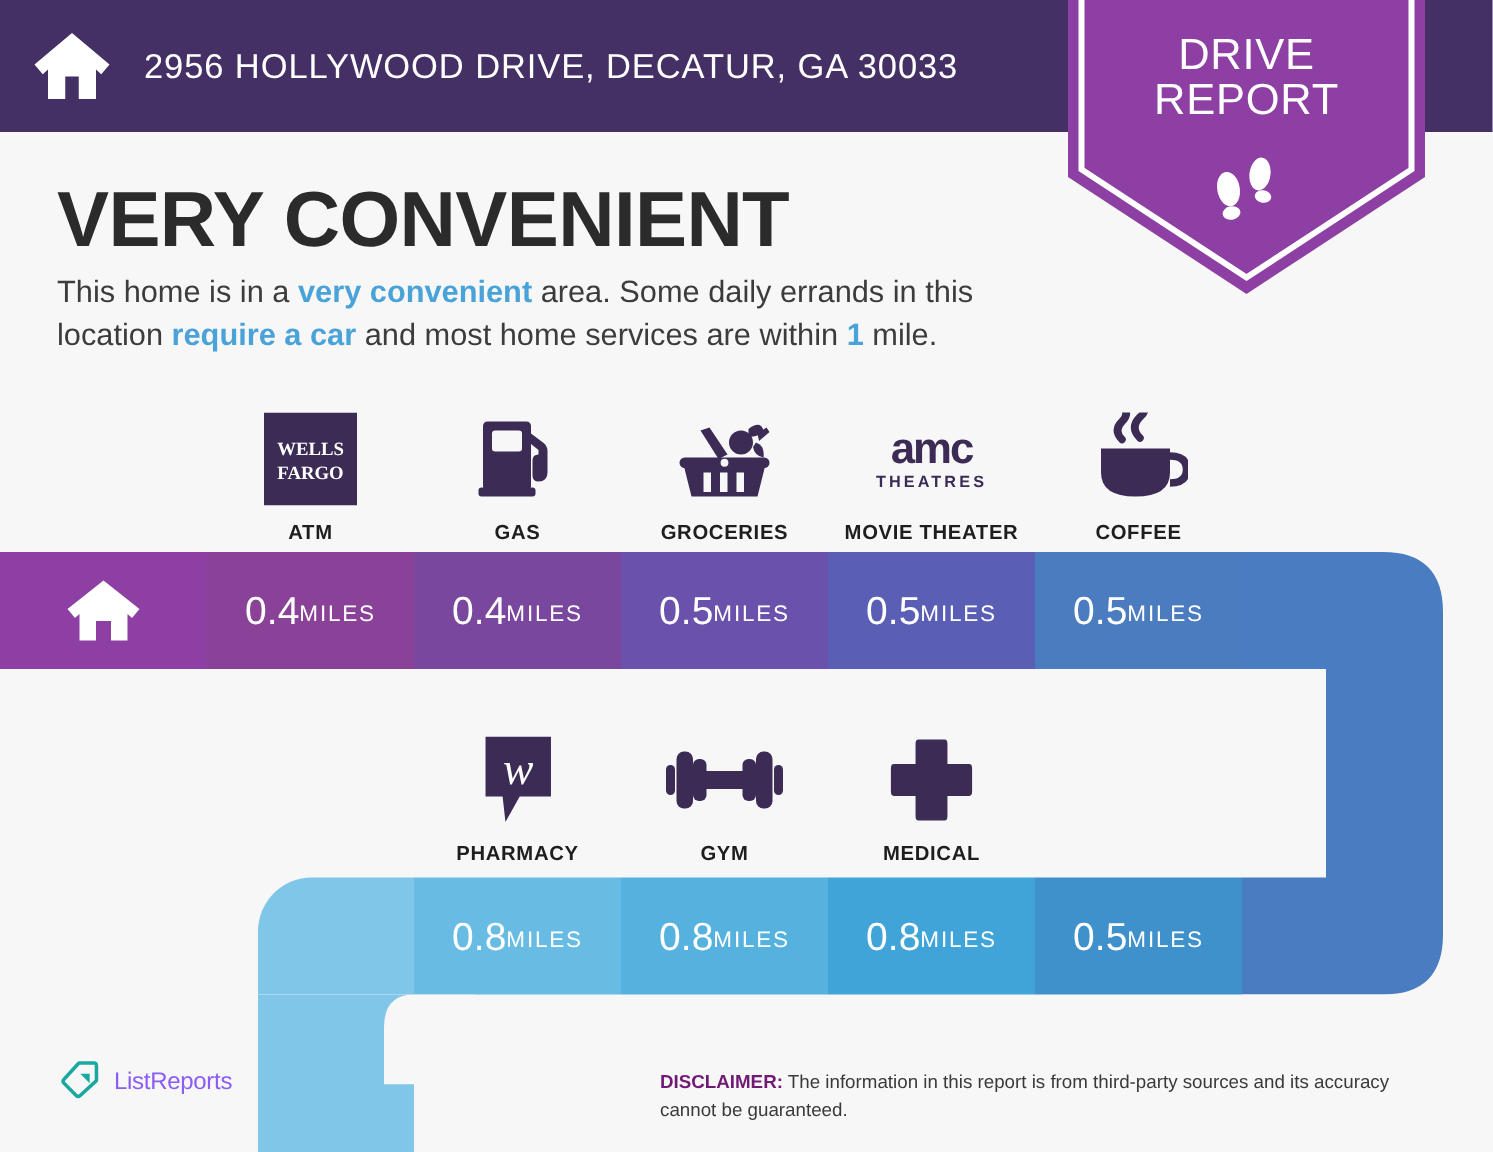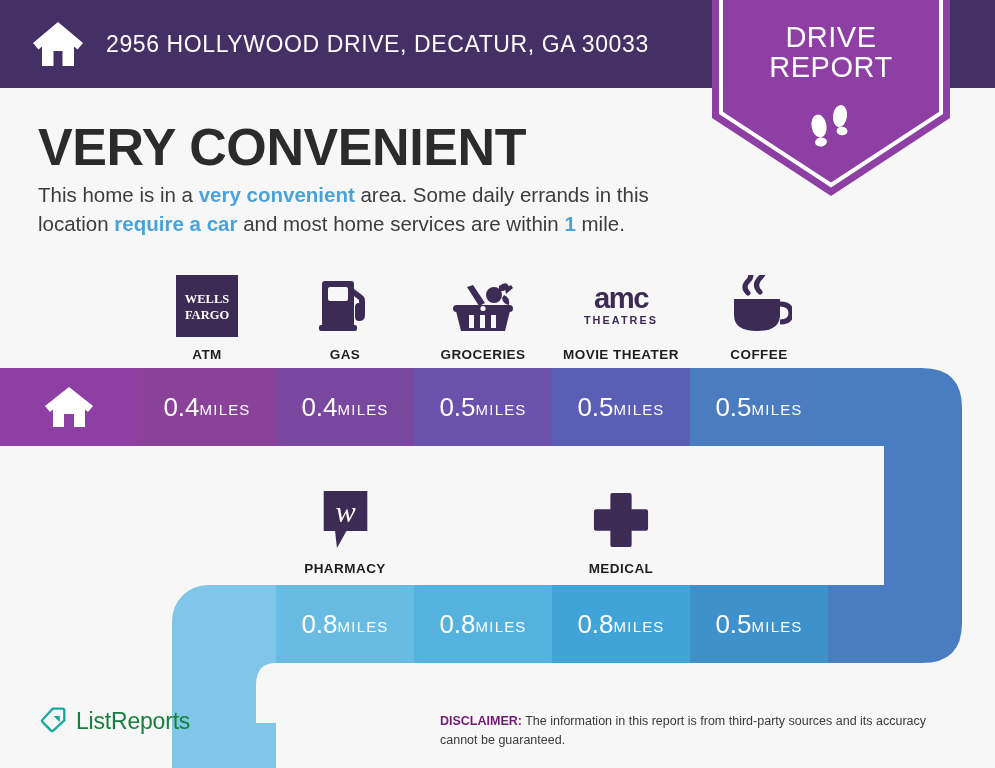--- a/index.html
+++ b/index.html
@@ -9,21 +9,21 @@
     background:#f7f7f8;
     position:relative;
     overflow:hidden;
   }
 
   
   .header {
     position:absolute; left:0; top:0; width:995px; height:88px;
     background:#453066;
   }
-  .header-inner { display:flex; align-items:center; height:88px; padding-left:32px; }
+  .header-inner { display:flex; align-items:center; height:88px; padding-left:22px; }
   .home-glyph { width:52px; height:48px; flex:0 0 auto; }
   .addr {
     color:#ffffff; font-size:23px; letter-spacing:0.6px; font-weight:400;
     margin-left:22px; white-space:nowrap;
   }
 
   
   .badge {
     position:absolute; left:712px; top:0; width:238px; height:196px;
     z-index:5;
@@ -66,21 +66,21 @@
     width:100%; height:100%;
     display:flex; flex-direction:row; align-items:center; justify-content:center;
     color:#fff;
   }
   .miles-val { font-size:26px; line-height:1; font-weight:400; }
   .miles-unit { font-size:15px; letter-spacing:1.2px; margin-top:5px; font-weight:400; }
   .house-seg { display:flex; align-items:center; justify-content:center; }
 
   
   .footer-logo { position:absolute; left:40px; top:706px; display:flex; align-items:center; z-index:6;}
-  .logo-word { font-size:23px; color:#15803d; margin-left:9px; letter-spacing:-0.2px; }
+  .logo-word { font-size:16px; color:#8b5cf6; margin-left:9px; letter-spacing:-0.2px; }
   .disclaimer {
     position:absolute; left:440px; top:712px; width:520px;
     font-size:12.5px; color:#3a3a3a; line-height:1.5;
   }
   .disclaimer b { color:#701a75; }
 </style>
 </head>
 <body>
 
 <div class="header">
@@ -196,20 +196,36 @@
   <div class="icon-cell" style="left:276px;">
     <div class="icon-art">
       <svg viewBox="0 0 58 66" width="55" height="63">
         <path fill="#3b2b55" d="M6 2 H52 V44 H30 L20 62 L18 44 H6 Z"></path>
         <text x="29" y="35" font-family="'Liberation Serif',serif" font-style="italic" font-size="32" fill="#fff" text-anchor="middle">w</text>
       </svg>
     </div>
     <div class="icon-label">PHARMACY</div>
   </div>
 
+  <div class="icon-cell" style="left:414px;">
+    <div class="icon-art">
+      <svg viewBox="0 0 78 52" width="78" height="52">
+        <g fill="#3b2b55">
+          <rect x="0" y="16" width="6" height="20" rx="3"></rect>
+          <rect x="7" y="7" width="11" height="38" rx="5"></rect>
+          <rect x="18" y="12" width="9" height="28" rx="4"></rect>
+          <rect x="25" y="20" width="28" height="12"></rect>
+          <rect x="51" y="12" width="9" height="28" rx="4"></rect>
+          <rect x="60" y="7" width="11" height="38" rx="5"></rect>
+          <rect x="72" y="16" width="6" height="20" rx="3"></rect>
+        </g>
+      </svg>
+    </div>
+    <div class="icon-label">GYM</div>
+  </div>
 
   <div class="icon-cell" style="left:552px;">
     <div class="icon-art">
       <svg viewBox="0 0 60 60" width="58" height="58">
         <path fill="#3b2b55" d="M21 2 H39 Q41 2 41 5 V19 H56 Q58 19 58 22 V38 Q58 41 56 41 H41 V55 Q41 58 39 58 H21 Q19 58 19 55 V41 H4 Q2 41 2 38 V22 Q2 19 4 19 H19 V5 Q19 2 21 2 Z"></path>
       </svg>
     </div>
     <div class="icon-label">MEDICAL</div>
   </div>
 

